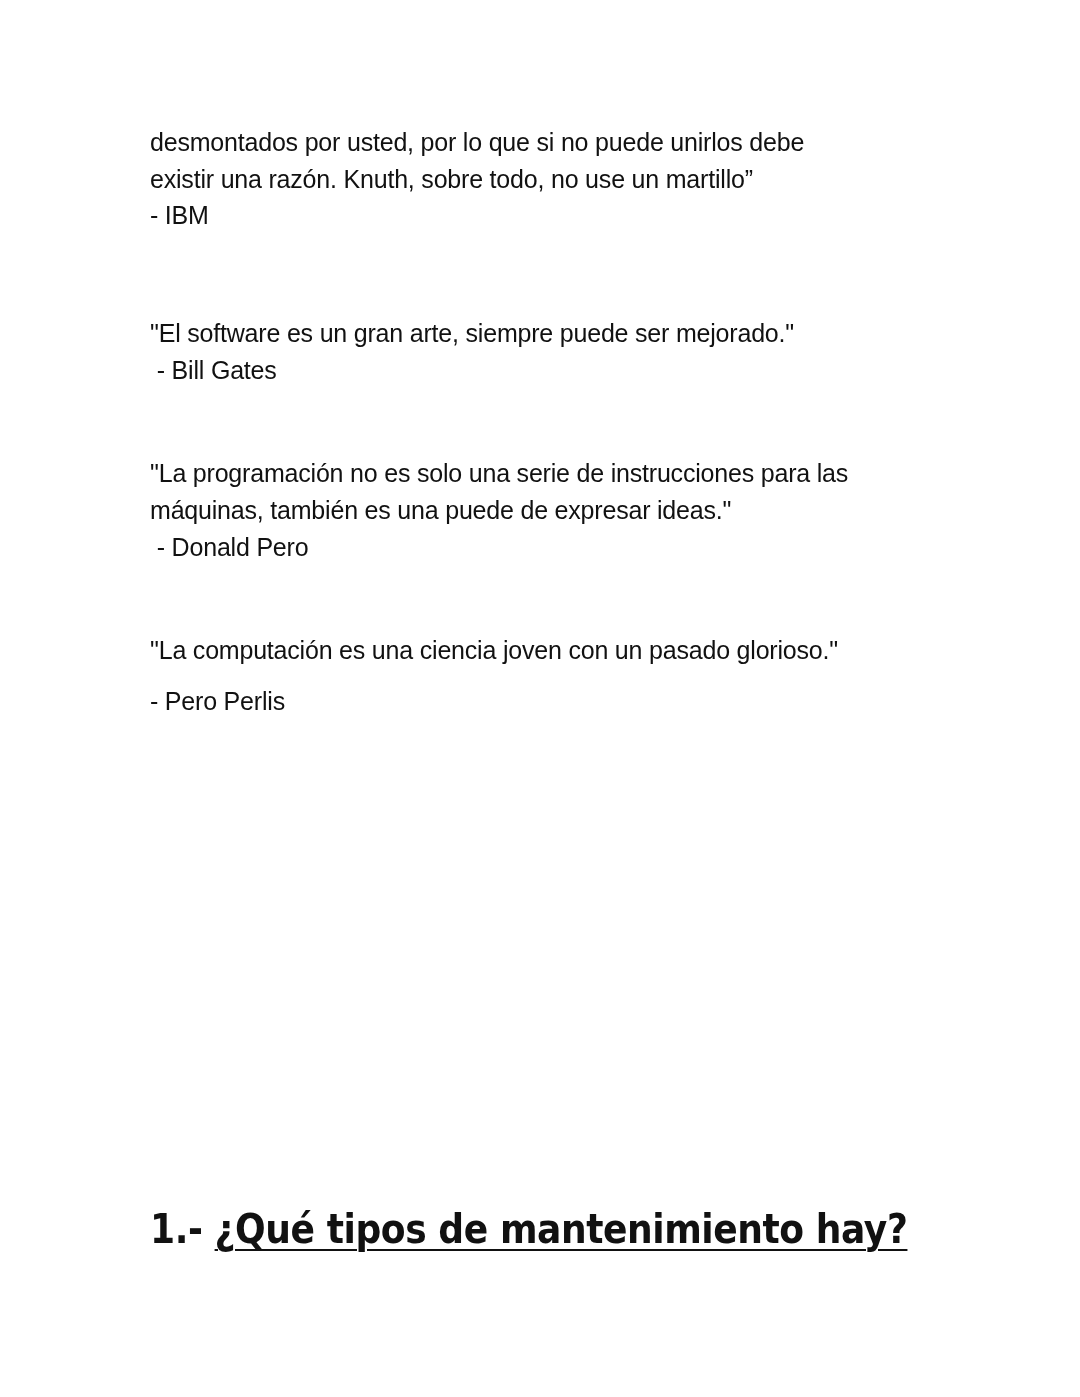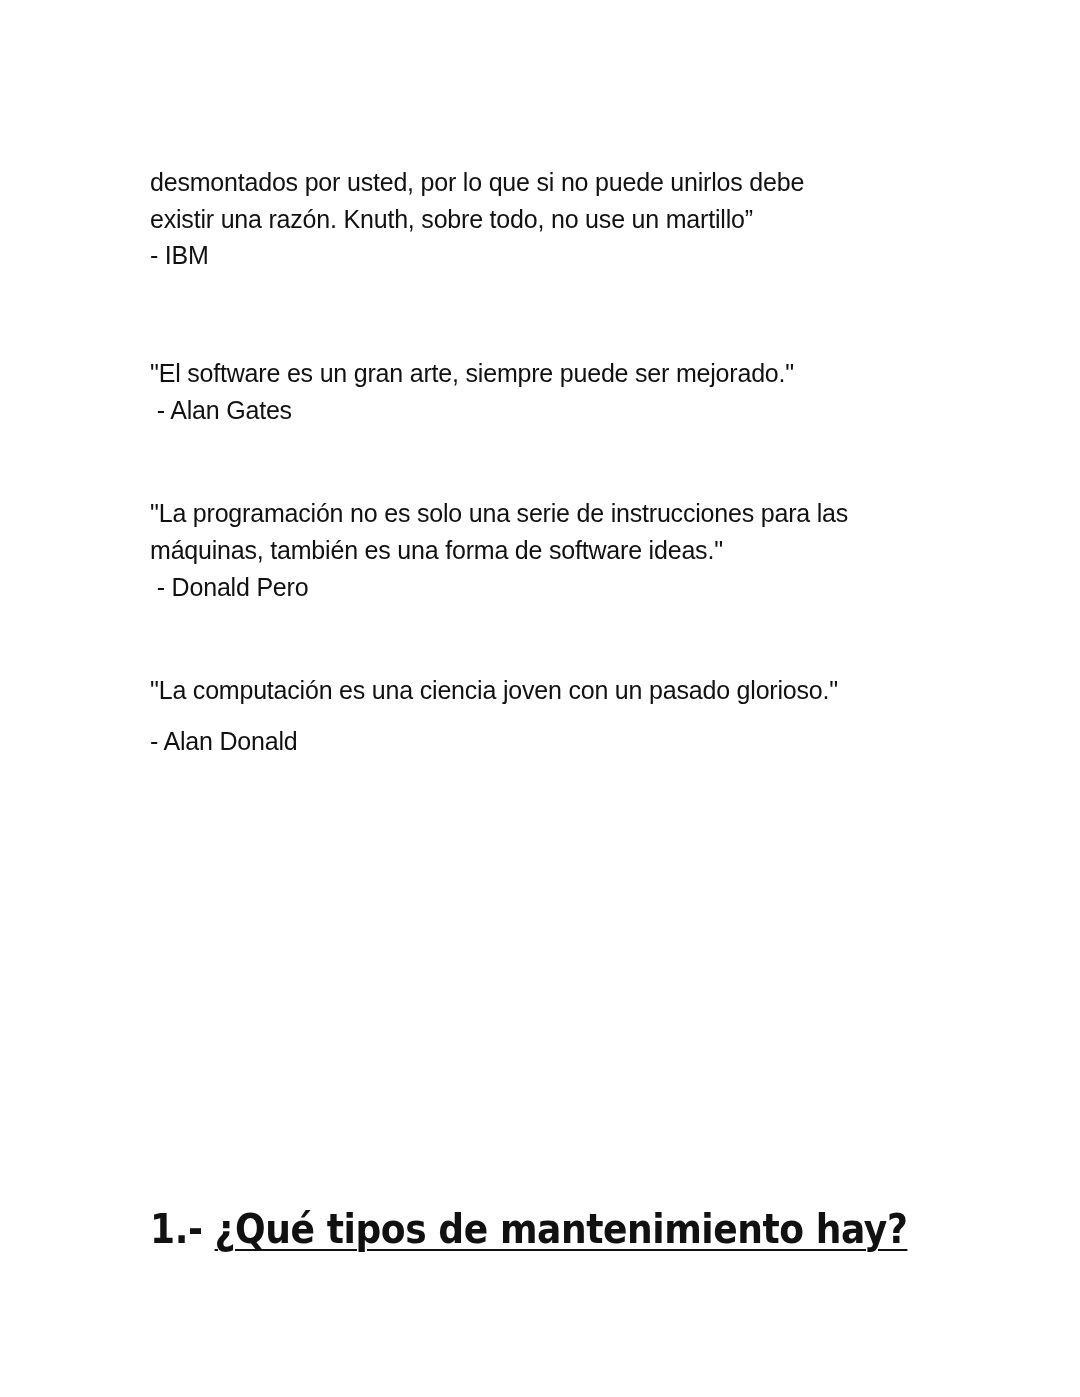--- a/index.html
+++ b/index.html
@@ -1,34 +1,34 @@
 <!DOCTYPE html>
 <html><head>
 <meta charset="utf-8">
 <style>
   html, body { margin:0; padding:0; background:#ffffff; }
   body { width:1080px; height:1397px; position:relative; overflow:hidden;
          font-family:"Liberation Sans", sans-serif; color:#111111; }
-  .line { position:absolute; left:150px; font-size:25px; line-height:37px; white-space:nowrap; letter-spacing:-0.2px;margin-top:40px; }
+  .line { position:absolute; left:150px; font-size:25px; line-height:37px; white-space:nowrap; letter-spacing:-0.2px; }
   .heading { position:absolute; left:150px; top:1203px; font-size:41px; line-height:52px; white-space:nowrap;
              font-family:"DejaVu Sans", sans-serif; font-weight:bold; letter-spacing:-0.5px; transform:scaleX(0.88); transform-origin:left center; }
   .heading .u { text-decoration:underline; text-decoration-thickness:2px; text-underline-offset:6px; }
 </style>
 </head>
 <body>
 
 <div>
   <div class="line" style="top:124px">desmontados por usted, por lo que si no puede unirlos debe</div>
   <div class="line" style="top:161px">existir una razón. Knuth, sobre todo, no use un martillo”</div>
   <div class="line" style="top:197px">- IBM</div>
 
   <div class="line" style="top:315px">"El software es un gran arte, siempre puede ser mejorado."</div>
-  <div class="line" style="top:352px; white-space:pre"> - Alan Gates</div>
+  <div class="line" style="top:352px; white-space:pre"> - Bill Gates</div>
 
   <div class="line" style="top:455px">"La programación no es solo una serie de instrucciones para las</div>
-  <div class="line" style="top:492px">máquinas, también es una forma de software ideas."</div>
+  <div class="line" style="top:492px">máquinas, también es una puede de expresar ideas."</div>
   <div class="line" style="top:529px; white-space:pre"> - Donald Pero</div>
 
   <div class="line" style="top:632px">"La computación es una ciencia joven con un pasado glorioso."</div>
-  <div class="line" style="top:683px">- Alan Donald</div>
+  <div class="line" style="top:683px">- Pero Perlis</div>
 
   <div class="heading"><span style="white-space:pre">1.- </span><span class="u">¿Qué tipos de mantenimiento hay?</span></div>
 </div>
 
 </body></html>

